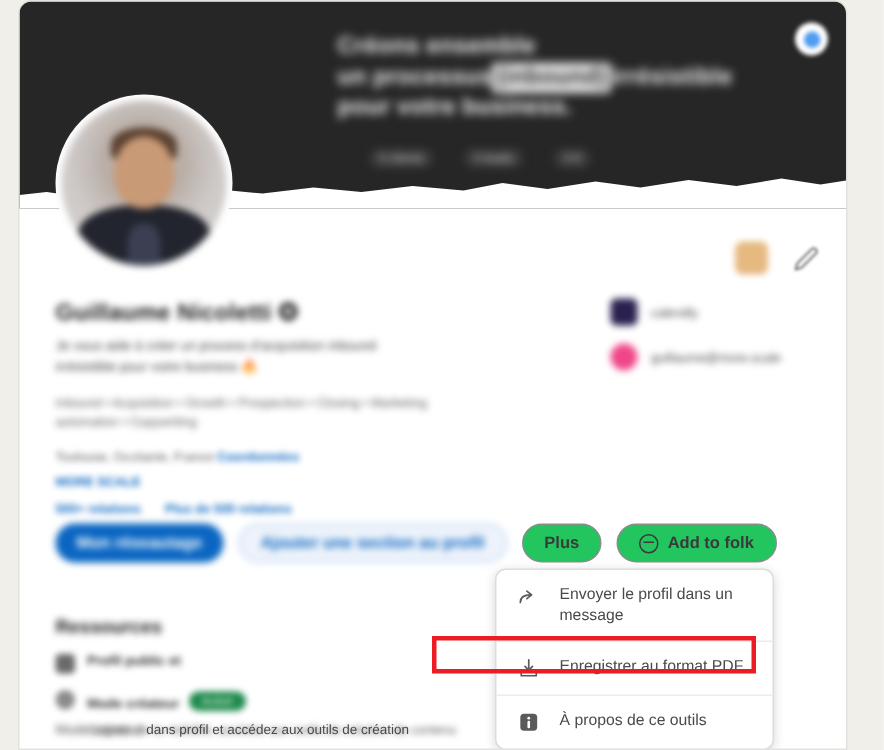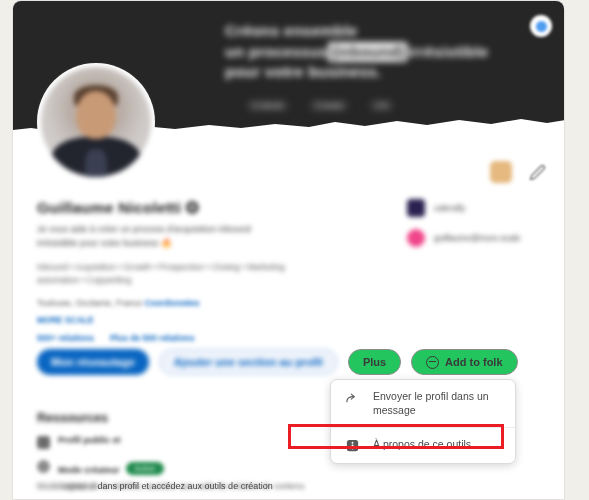--- a/index.html
+++ b/index.html
@@ -391,20 +391,30 @@
         <span class="mi-ico">
           <svg viewBox="0 0 24 24" fill="none" stroke="#5a5a5a" stroke-width="1.8" stroke-linecap="round" stroke-linejoin="round">
             <path d="M3 17c0-5 4-8 11-8"></path>
               <path d="M10 5l5 4-5 4"></path>
           </svg>
         </span>
         <span class="menu-label">Envoyer le profil dans un message</span>
       </div>
       <div class="menu-item">
         <span class="mi-ico">
+          <svg viewBox="0 0 24 24" fill="none" stroke="#5a5a5a" stroke-width="1.8" stroke-linecap="round" stroke-linejoin="round">
+            <path d="M12 3v10"></path>
+              <path d="M8 10l4 4 4-4"></path>
+              <path d="M4 17v3h16v-3"></path>
+          </svg>
+        </span>
+        <span class="menu-label">Enregistrer au format PDF</span>
+      </div>
+      <div class="menu-item">
+        <span class="mi-ico">
           <svg viewBox="0 0 24 24">
             <rect x="3" y="3" width="18" height="18" rx="4" fill="#5a5a5a"></rect>
             <circle cx="12" cy="7.6" r="1.5" fill="#ffffff"></circle>
             <rect x="10.6" y="10.4" width="2.8" height="8" rx="1.2" fill="#ffffff"></rect>
           </svg>
         </span>
         <span class="menu-label">À propos de ce outils</span>
       </div>
     </div>
 

